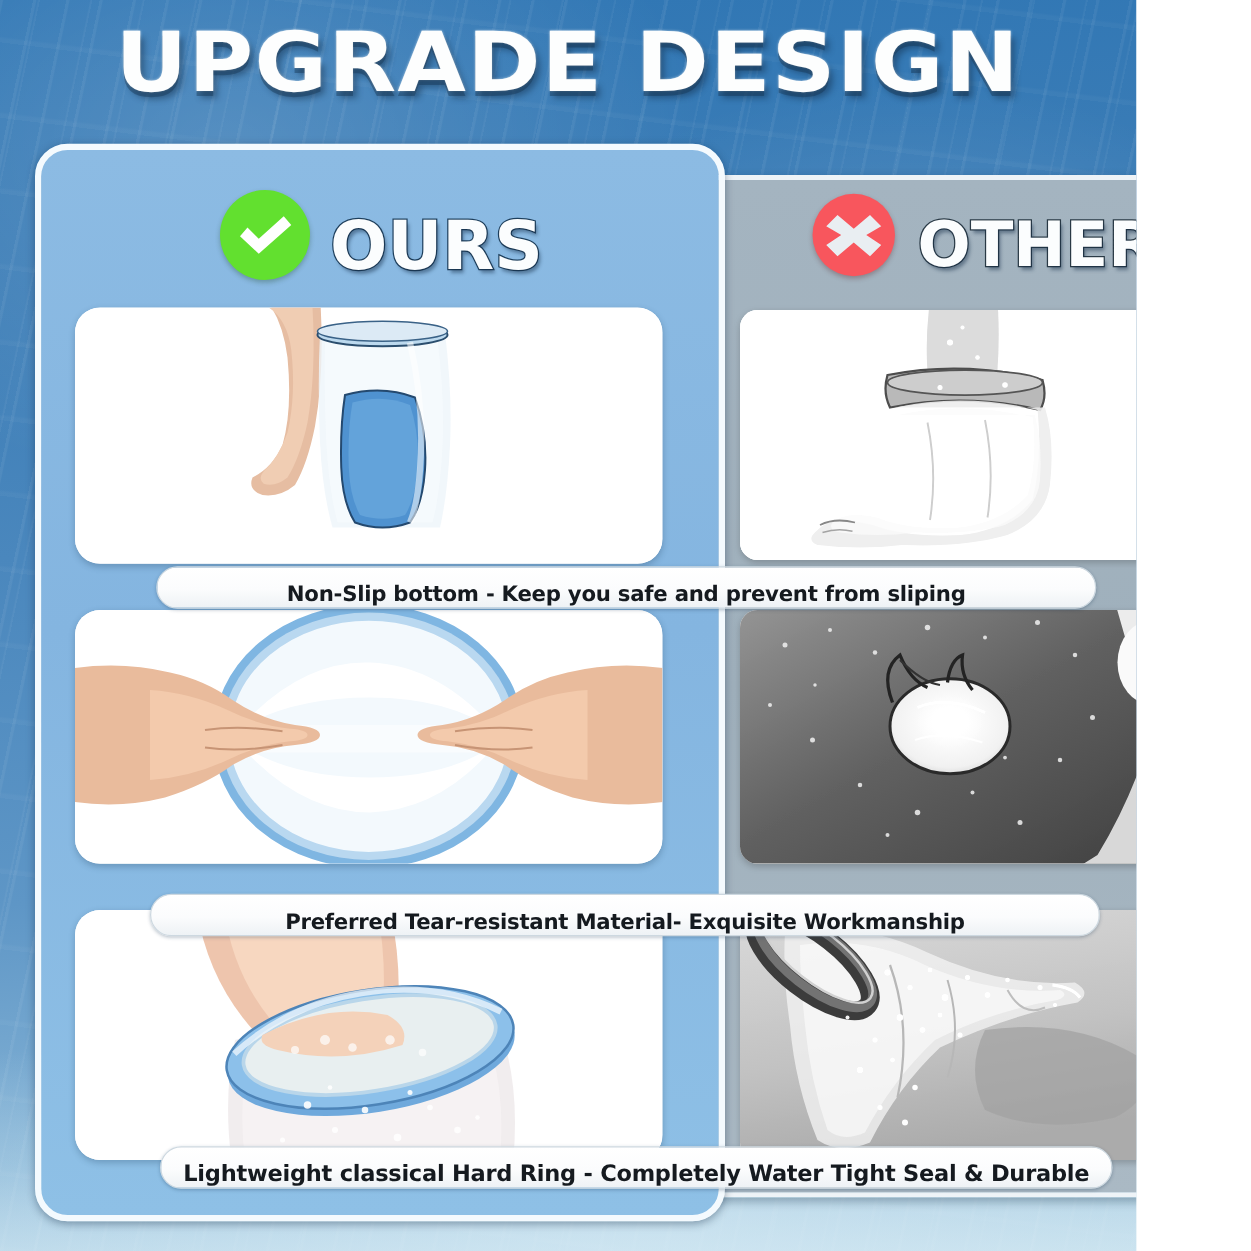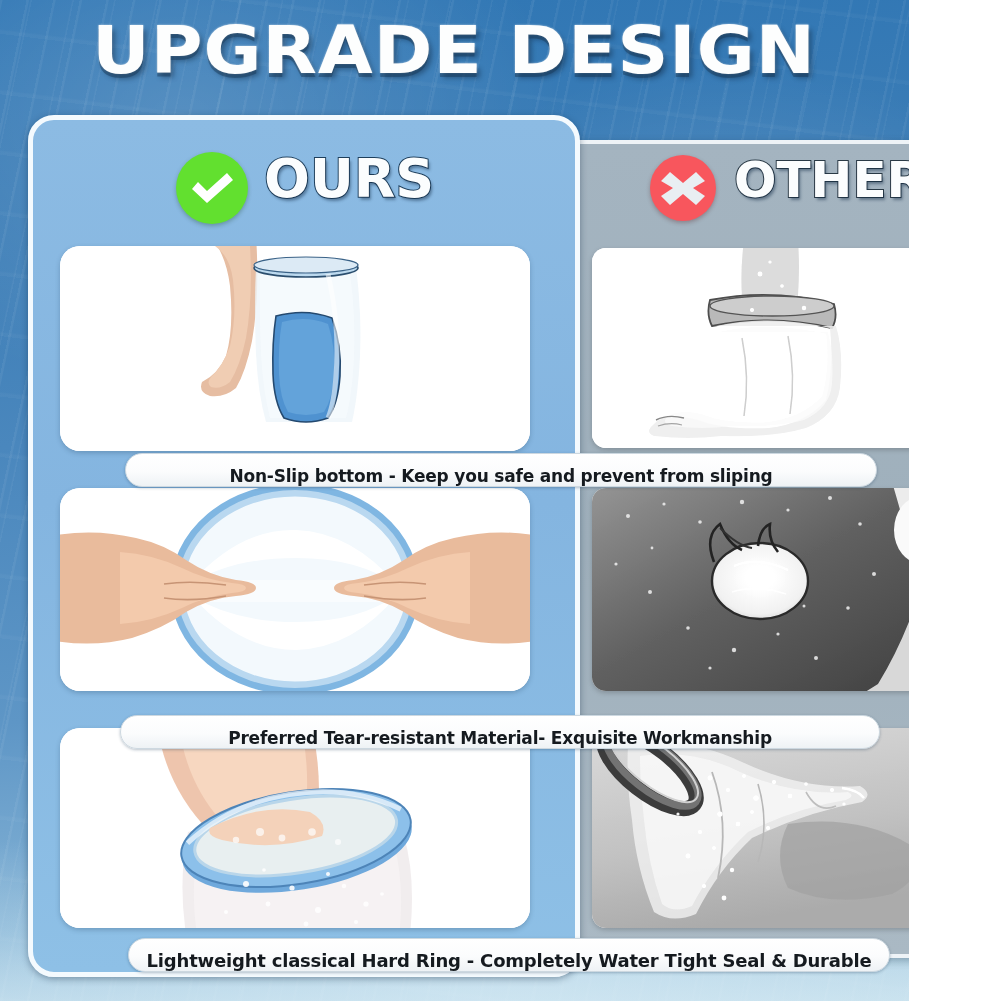--- a/index.html
+++ b/index.html
@@ -77,21 +77,21 @@
     width: 408px; height: 818px;
     background: linear-gradient(180deg, #a4b4c0 0%, #9fb0bc 50%, #aab9c4 100%);
     border: 4px solid #eef3f7;
     border-left: none;
     border-radius: 0 26px 26px 0;
     box-shadow: 3px 3px 8px rgba(10,35,60,.3);
     z-index: 2;
   }
 
   
-  .badge-row { position: absolute; display: flex; align-items: flex-start; z-index: 5; }
+  .badge-row { position: absolute; display: flex; align-items: flex-end; z-index: 5; }
   .badge-ours   { left: 176px; top: 152px; }
   .badge-others { left: 650px; top: 155px; }
 
   .mark { width: 72px; height: 72px; border-radius: 50%; flex: 0 0 auto; position: relative; }
   .mark-check { background: #62e02f; box-shadow: 0 2px 4px rgba(20,60,20,.3); }
   .mark-cross { background: #f8565d; width: 66px; height: 66px; box-shadow: 0 2px 4px rgba(80,20,20,.3); }
   .mark svg { position: absolute; inset: 0; width: 100%; height: 100%; }
 
   .badge-text {
     font-family: "DejaVu Sans", sans-serif;
@@ -141,21 +141,21 @@
   .caption span {
     font-family: "DejaVu Sans", sans-serif;
     font-weight: 700;
     font-size: 17px;
     color: #151a1f;
     white-space: nowrap;
     letter-spacing: -.2px;
   }
   .cap1 { left: 125px; top: 453px; width: 752px; }
   .cap2 { left: 120px; top: 694px; width: 760px; margin-top: 21px; }
-  .cap3 { left: 128px; top: 938px; width: 762px; }
+  .cap3 { left: 128px; top: 917px; width: 762px; }
   .cap3 span { font-size: 18px; }
 </style>
 </head>
 <body>
 
 <div id="poster">
 
   <div class="title-wrap">
     <div class="title">UPGRADE DESIGN</div>
   </div>

